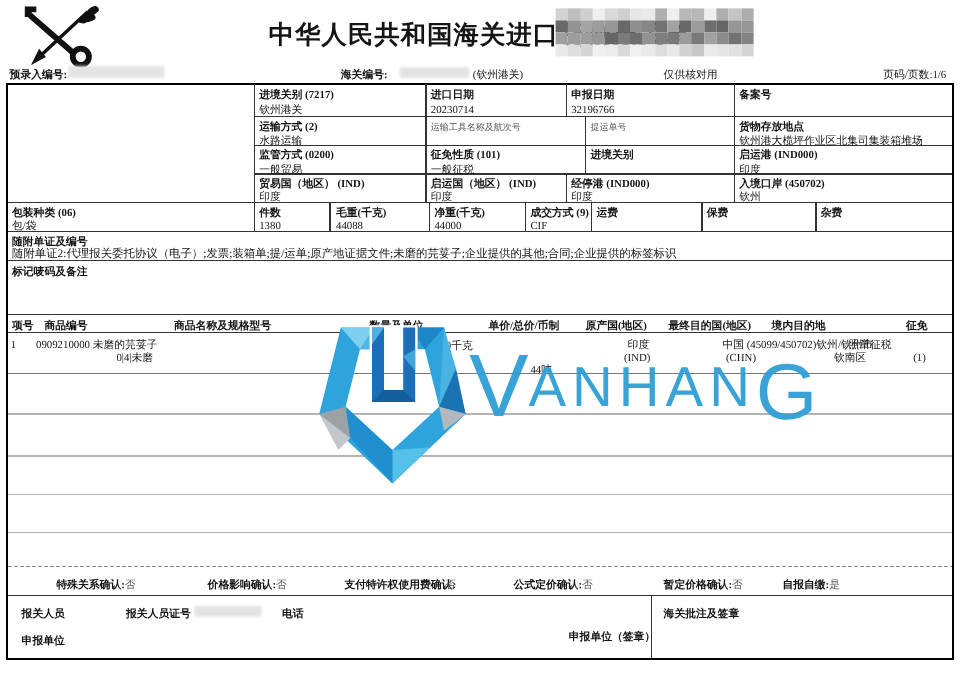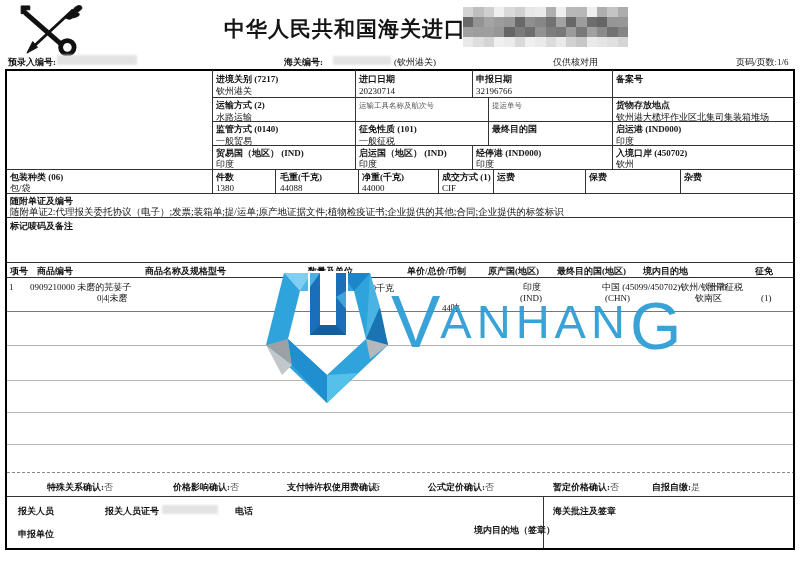--- a/index.html
+++ b/index.html
@@ -168,53 +168,53 @@
     <span class="t" style="left:476px;top:86px">32196766</span>
     <span class="t b" style="left:616px;top:74px">备案号</span>
 
     <span class="t b" style="left:216px;top:100px">运输方式 (2)</span>
     <span class="t" style="left:216px;top:112px">水路运输</span>
     <span class="t sm" style="left:359px;top:101px">运输工具名称及航次号</span>
     <span class="t sm" style="left:492px;top:101px">提运单号</span>
     <span class="t b" style="left:616px;top:100px">货物存放地点</span>
     <span class="t" style="left:616px;top:112px">钦州港大榄坪作业区北集司集装箱堆场</span>
 
-    <span class="t b" style="left:216px;top:124px">监管方式 (0140)</span>
+    <span class="t b" style="left:216px;top:124px">监管方式 (0200)</span>
     <span class="t" style="left:216px;top:136px">一般贸易</span>
     <span class="t b" style="left:359px;top:124px">征免性质 (101)</span>
     <span class="t" style="left:359px;top:136px">一般征税</span>
-    <span class="t b" style="left:492px;top:124px">最终目的国</span>
+    <span class="t b" style="left:492px;top:124px">进境关别</span>
     <span class="t b" style="left:616px;top:124px">启运港 (IND000)</span>
     <span class="t" style="left:616px;top:136px">印度</span>
 
     <span class="t b" style="left:216px;top:148px">贸易国（地区） (IND)</span>
     <span class="t" style="left:216px;top:159px">印度</span>
     <span class="t b" style="left:359px;top:148px">启运国（地区） (IND)</span>
     <span class="t" style="left:359px;top:159px">印度</span>
     <span class="t b" style="left:476px;top:148px">经停港 (IND000)</span>
     <span class="t" style="left:476px;top:159px">印度</span>
     <span class="t b" style="left:616px;top:148px">入境口岸 (450702)</span>
     <span class="t" style="left:616px;top:159px">钦州</span>
 
     <span class="t b" style="left:10px;top:172px">包装种类 (06)</span>
     <span class="t" style="left:10px;top:183px">包/袋</span>
     <span class="t b" style="left:216px;top:172px">件数</span>
     <span class="t" style="left:216px;top:183px">1380</span>
     <span class="t b" style="left:280px;top:172px">毛重(千克)</span>
     <span class="t" style="left:280px;top:183px">44088</span>
     <span class="t b" style="left:362px;top:172px">净重(千克)</span>
     <span class="t" style="left:362px;top:183px">44000</span>
-    <span class="t b" style="left:442px;top:172px">成交方式 (1)</span>
+    <span class="t b" style="left:442px;top:172px">成交方式 (9)</span>
     <span class="t" style="left:442px;top:183px">CIF</span>
     <span class="t b" style="left:497px;top:172px">运费</span>
     <span class="t b" style="left:589px;top:172px">保费</span>
     <span class="t b" style="left:684px;top:172px">杂费</span>
 
     <span class="t b" style="left:10px;top:196px">随附单证及编号</span>
-    <span class="t" style="left:10px;top:207px;font-size:9.5px">随附单证2:代理报关委托协议（电子）;发票;装箱单;提/运单;原产地证据文件;植物检疫证书;企业提供的其他;合同;企业提供的标签标识</span>
+    <span class="t" style="left:10px;top:207px;font-size:9.5px">随附单证2:代理报关委托协议（电子）;发票;装箱单;提/运单;原产地证据文件;未磨的芫荽子;企业提供的其他;合同;企业提供的标签标识</span>
 
     <span class="t b" style="left:10px;top:221px">标记唛码及备注</span>
 
     <span class="t b" style="left:10px;top:266px">项号</span>
     <span class="t b" style="left:37px;top:266px">商品编号</span>
     <span class="t b" style="left:145px;top:266px">商品名称及规格型号</span>
     <span class="t b" style="left:308px;top:266px">数量及单位</span>
     <span class="t b" style="left:407px;top:266px">单价/总价/币制</span>
     <span class="t b" style="left:488px;top:266px">原产国(地区)</span>
     <span class="t b" style="left:557px;top:266px">最终目的国(地区)</span>
@@ -244,21 +244,21 @@
     <span class="t gray" style="left:485px;top:482px">否</span>
     <span class="t b" style="left:553px;top:482px">暂定价格确认:</span>
     <span class="t gray" style="left:610px;top:482px">否</span>
     <span class="t b" style="left:652px;top:482px">自报自缴:</span>
     <span class="t gray" style="left:691px;top:482px">是</span>
 
     <span class="t b" style="left:18px;top:506px">报关人员</span>
     <span class="t b" style="left:105px;top:506px">报关人员证号</span>
     <span class="redact" style="left:162px;top:505px;width:56px;height:9px"></span>
     <span class="t b" style="left:235px;top:506px">电话</span>
-    <span class="t b" style="left:474px;top:525px">境内目的地（签章）</span>
+    <span class="t b" style="left:474px;top:525px">申报单位（签章）</span>
     <span class="t b" style="left:553px;top:506px">海关批注及签章</span>
     <span class="t b" style="left:18px;top:529px">申报单位</span>
   </div>
 
   <div class="wm">
     <svg style="position:absolute;left:262px;top:256px" width="130" height="152" viewBox="0 0 130 150">
       <path fill-rule="evenodd" fill="#2ea3dc" d="M22,16 L108,16 L126,88 L65,146 L4,88 Z  M38,34 L92,34 L104,82 L65,118 L26,82 Z"></path>
       <polygon points="22,16 50,16 38,34" fill="#7fd0f0"></polygon>
       <polygon points="38,34 50,16 60,34" fill="#4cb8e8"></polygon>
       <polygon points="80,16 108,16 92,34" fill="#1c86c8"></polygon>

